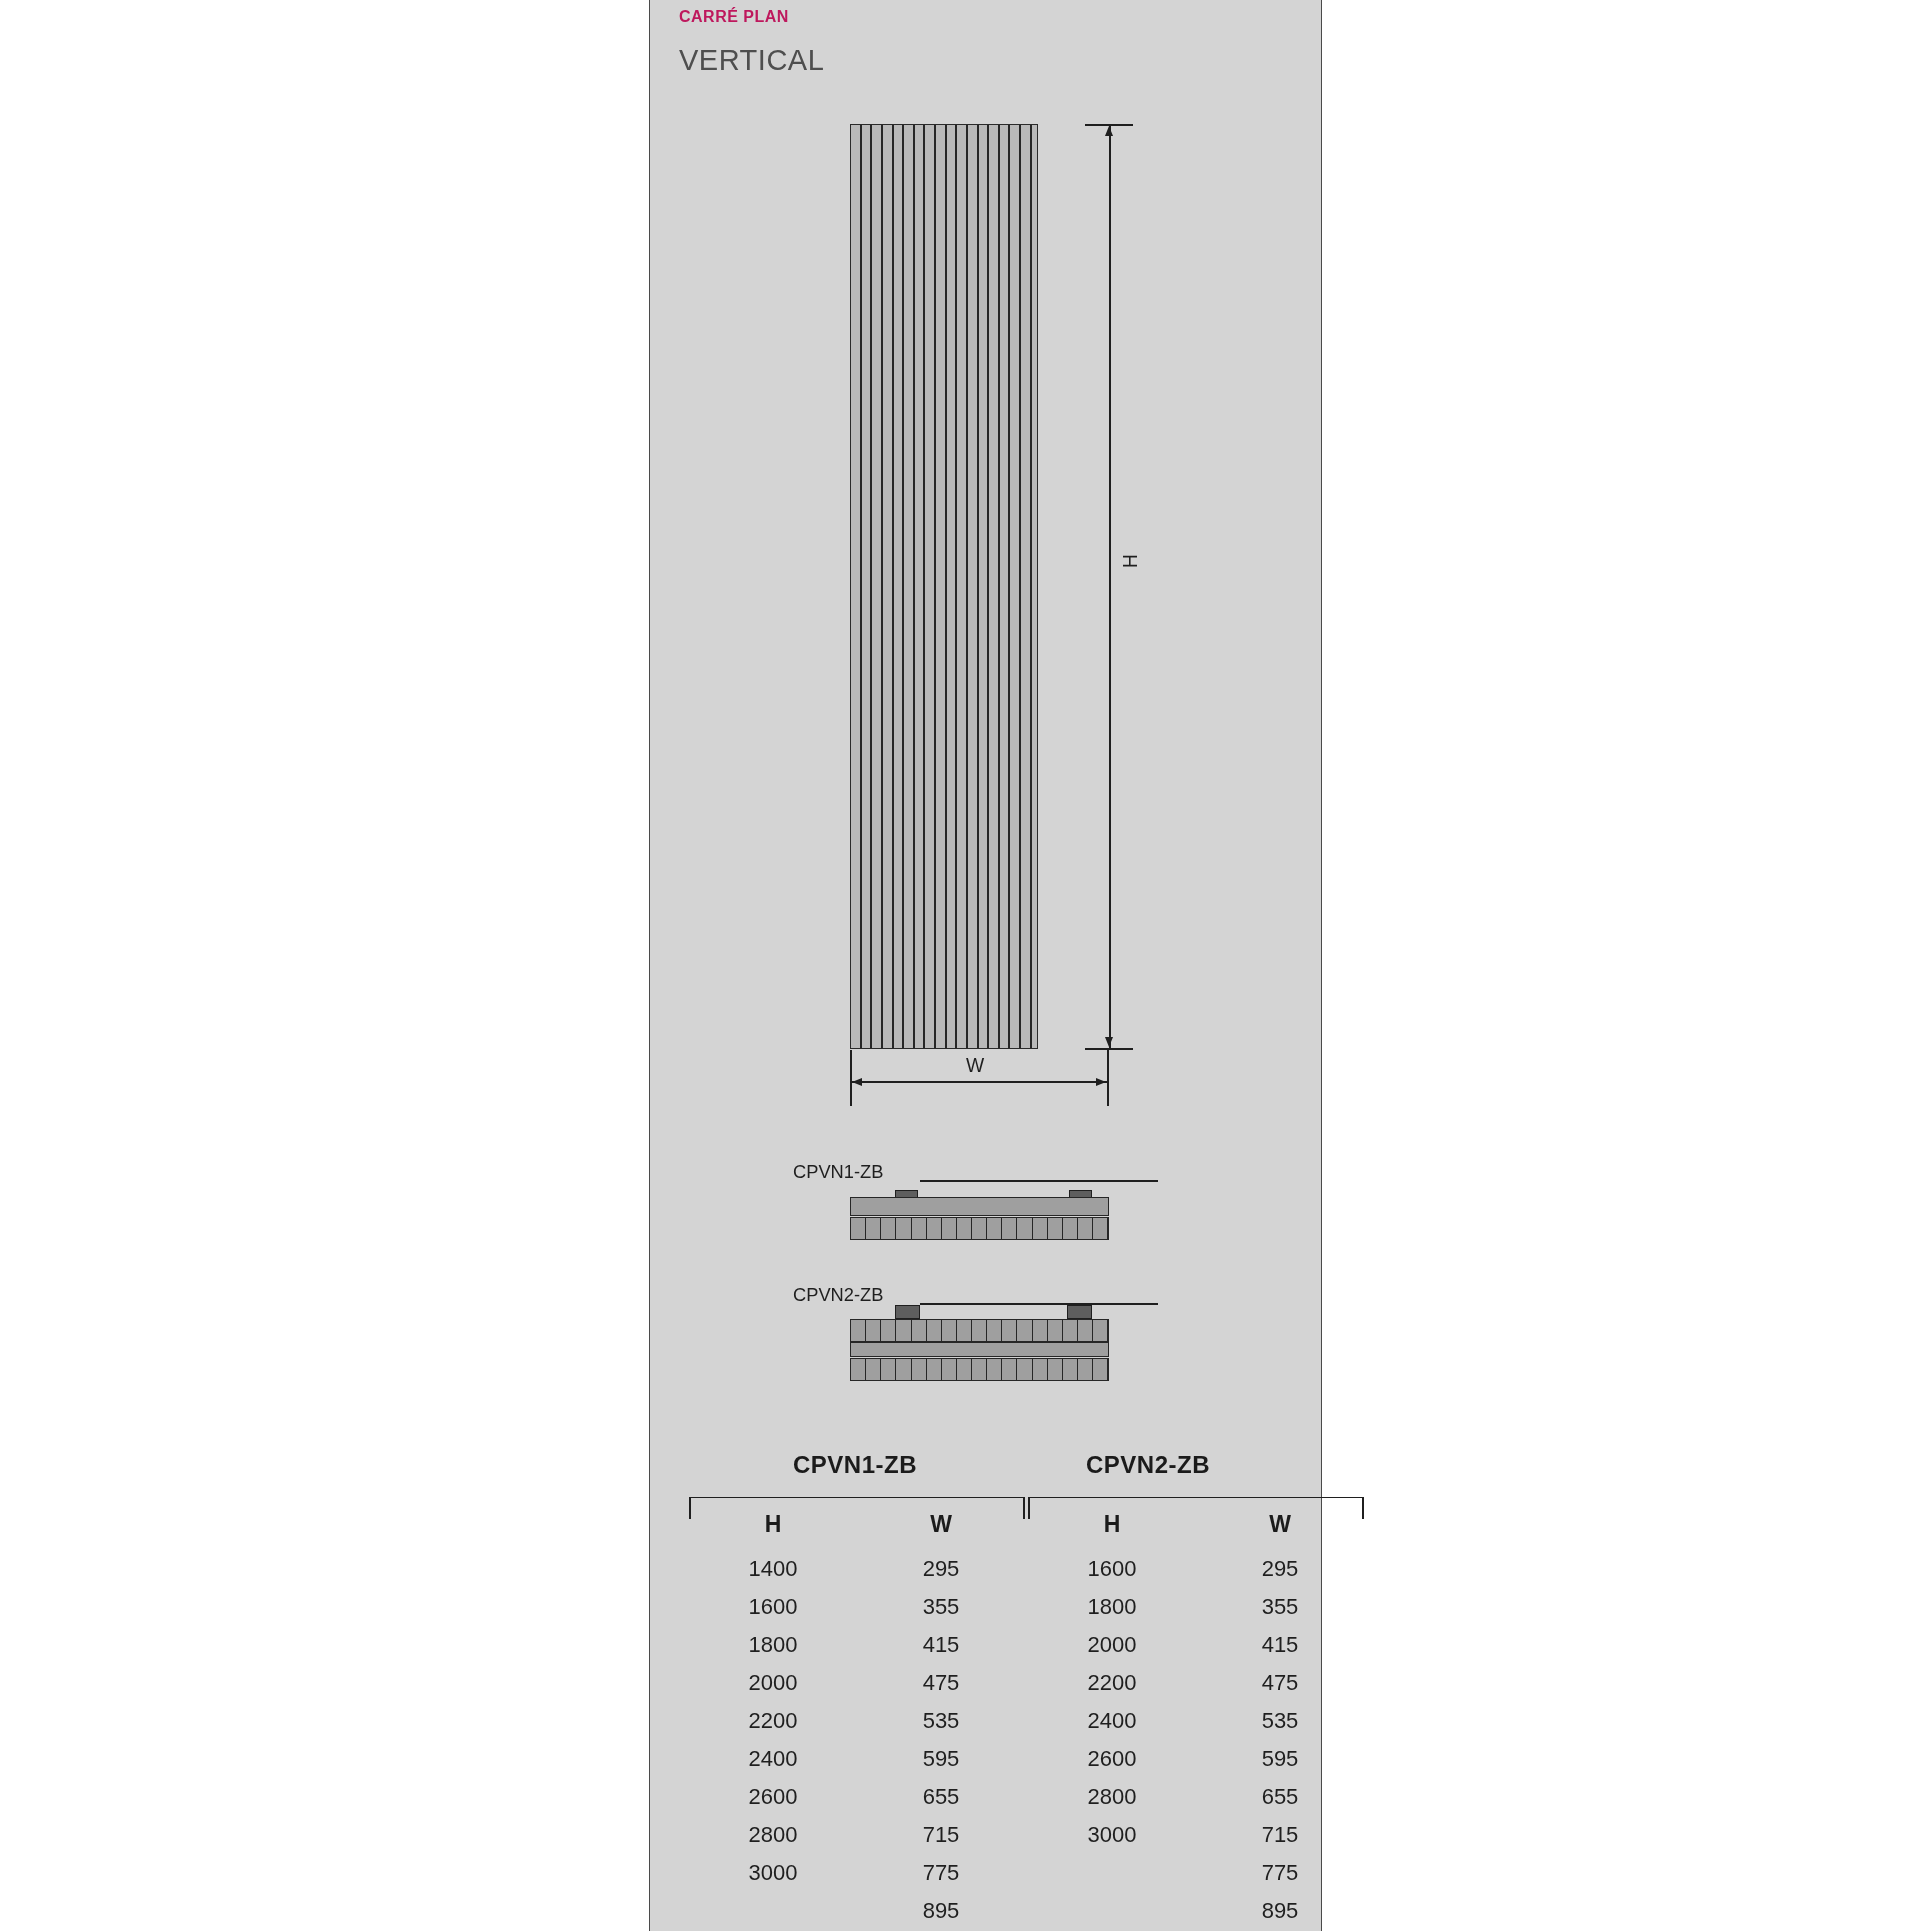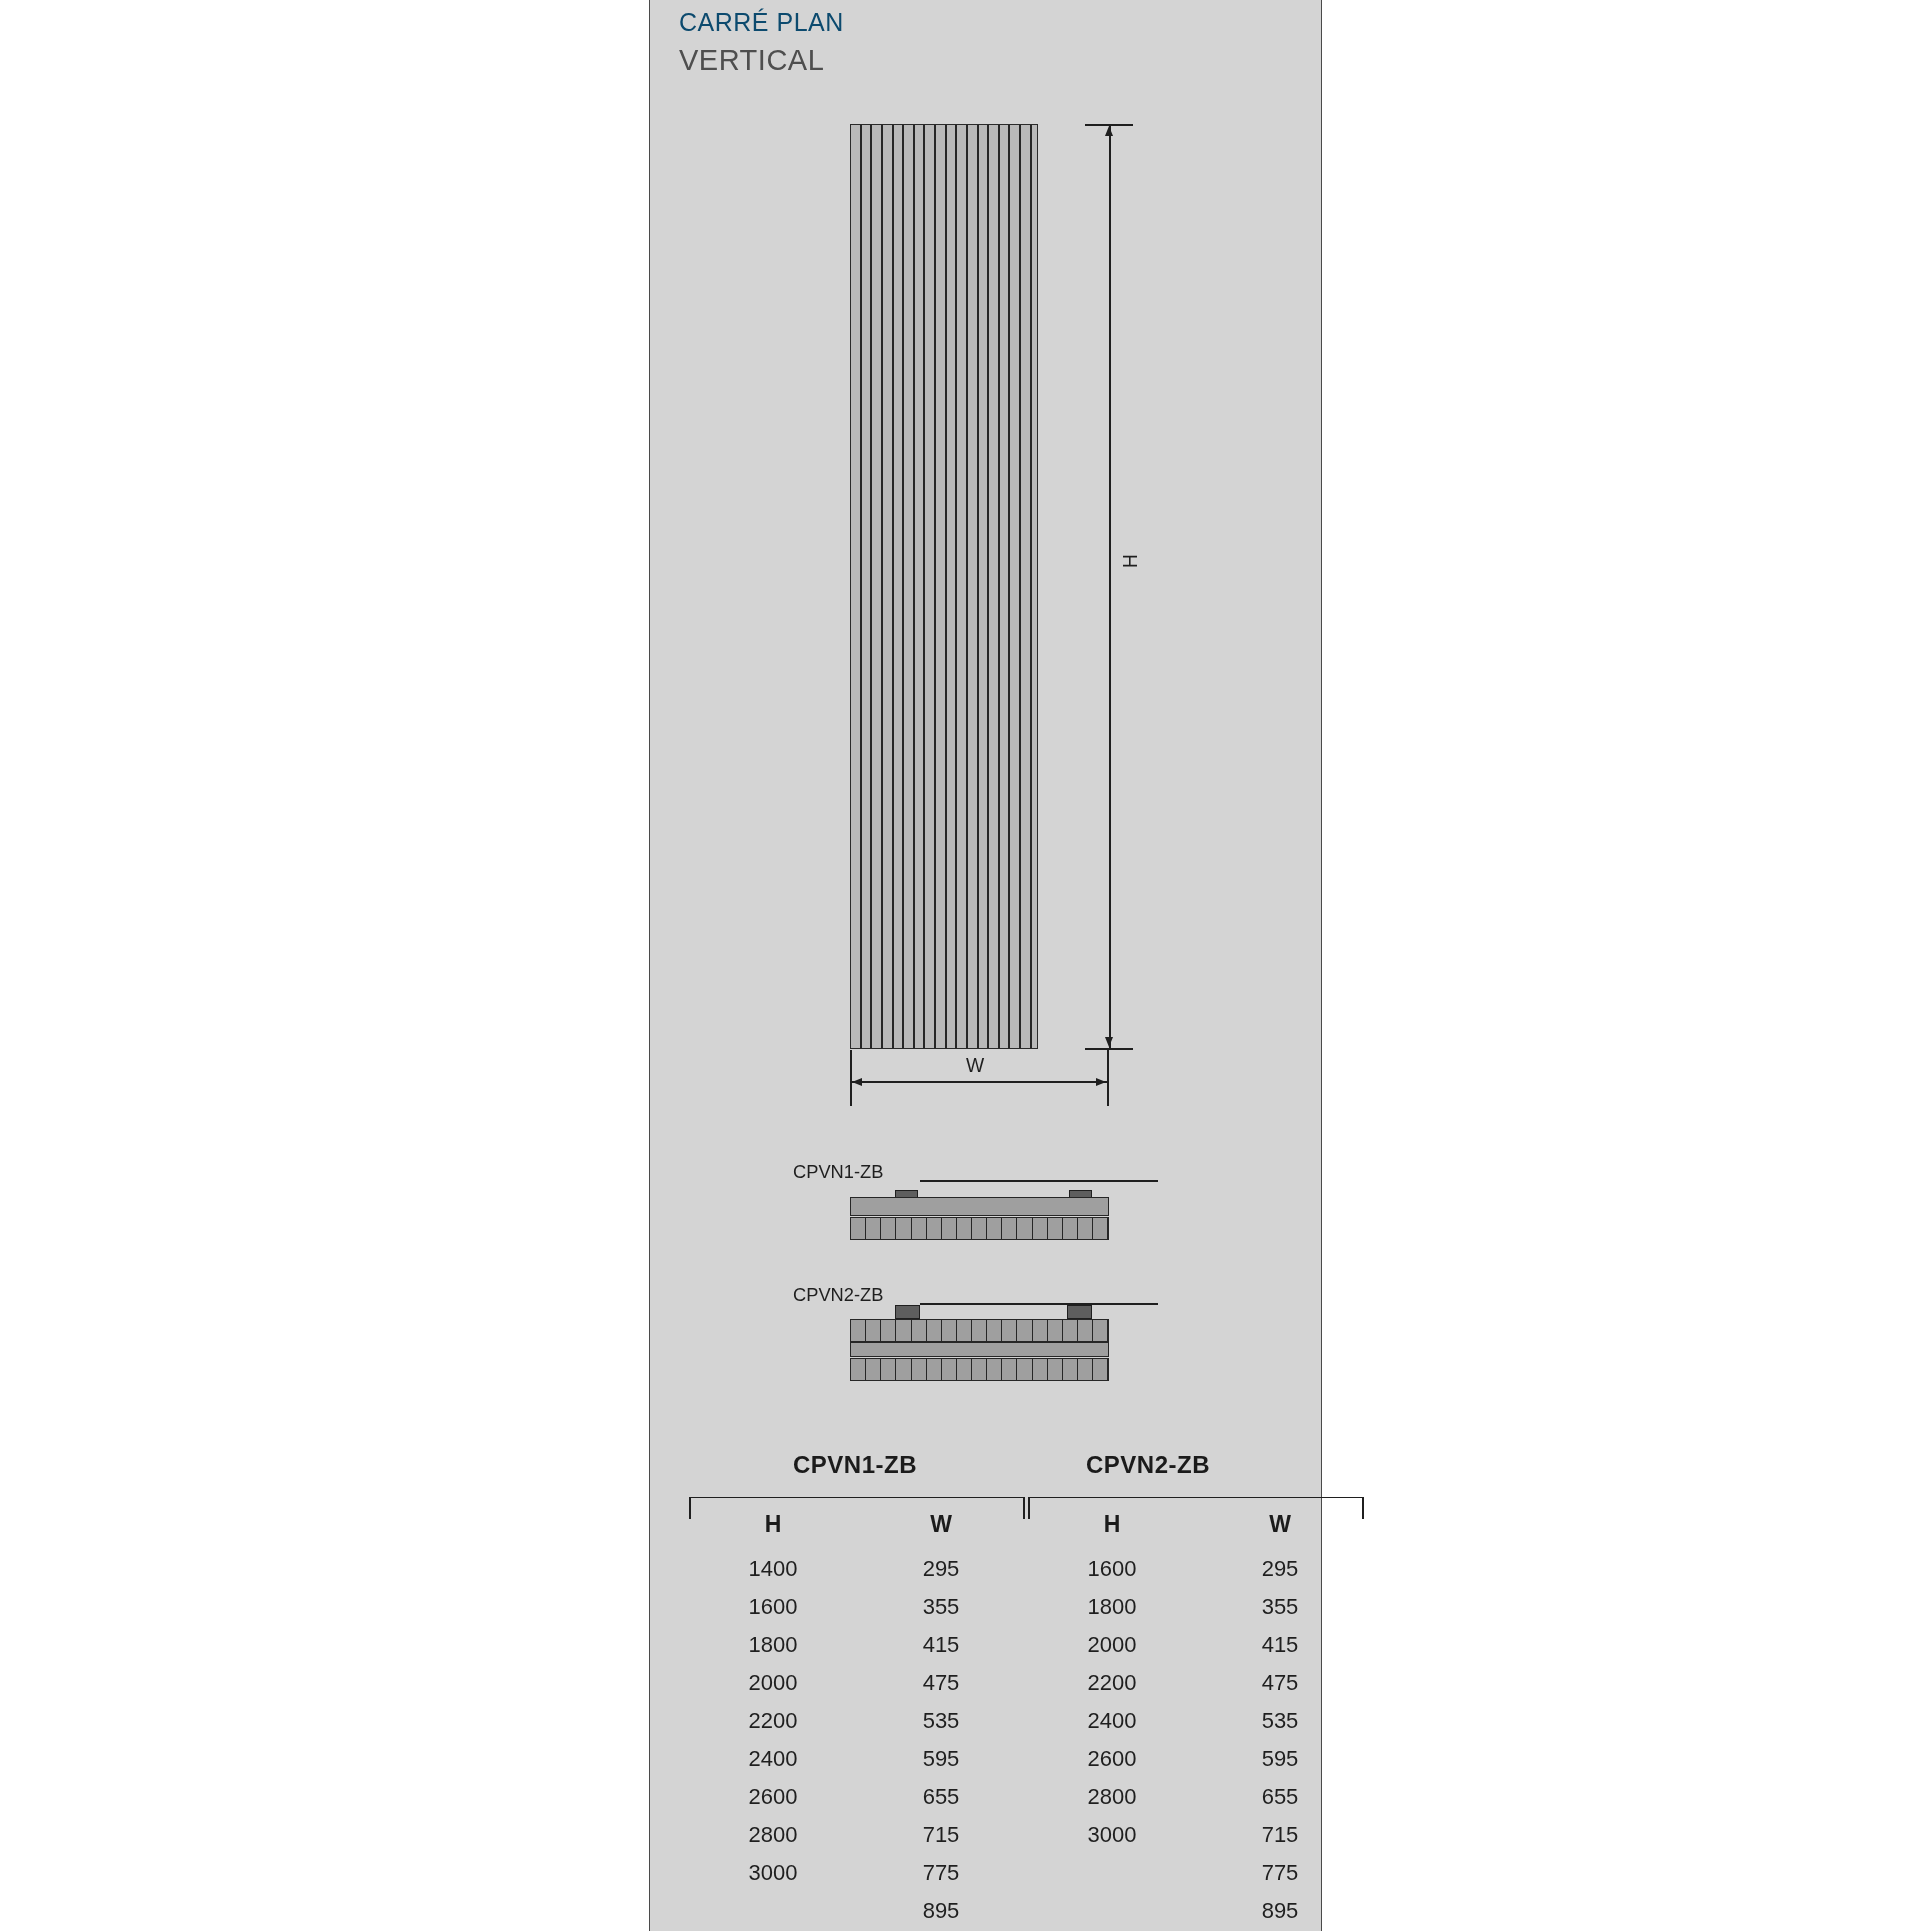--- a/index.html
+++ b/index.html
@@ -33,24 +33,24 @@
   }
   .panel-inner {
     position: absolute;
     left: 0; top: 0; right: 0; bottom: 0;
   }
   
   .title-main {
     position: absolute;
     left: 29px;
     top: 7.7px;
-    font-size: 25px;
-    font-weight: normal;
+    font-size: 16px;
+    font-weight: bold;
     letter-spacing: 0.5px;
-    color: #0c4a6e;
+    color: #be185d;
   }
   .title-sub {
     position: absolute;
     left: 29px;
     top: 44px;
     font-size: 29px;
     font-weight: normal;
     letter-spacing: 0.5px;
     color: #4e4e4e;
   }

